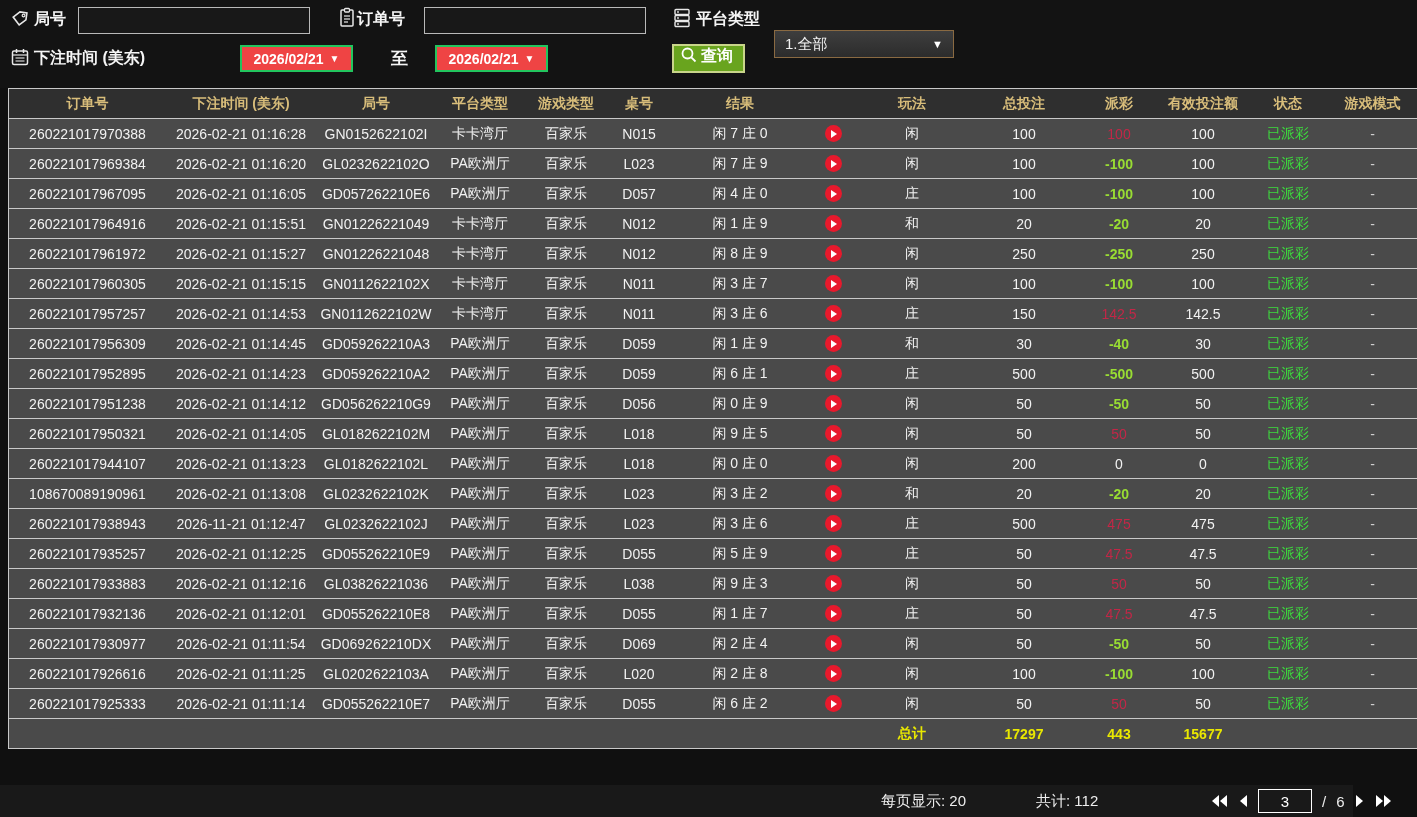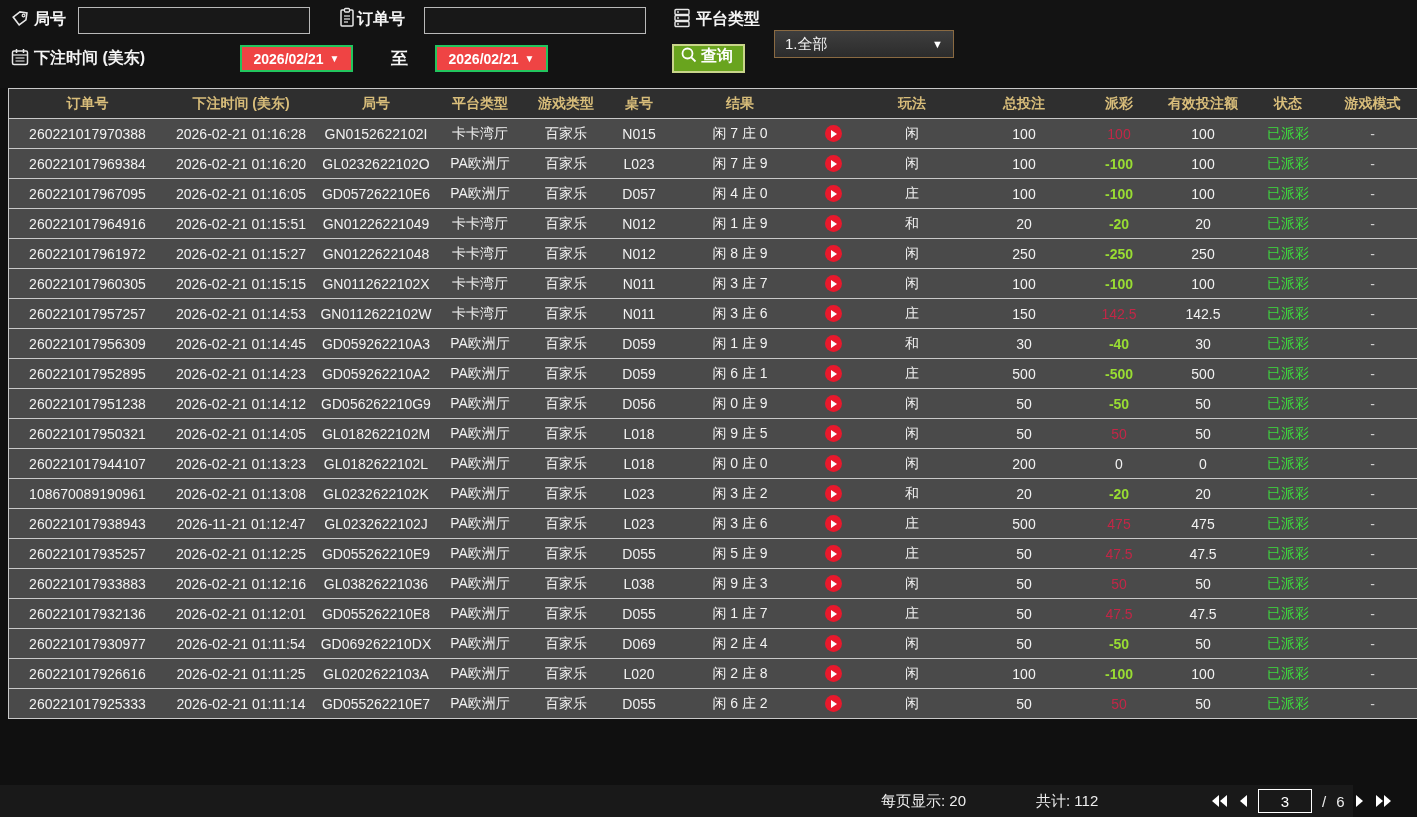--- a/index.html
+++ b/index.html
@@ -531,20 +531,36 @@
     <div class="cell">闲</div>
     <div class="cell">50</div>
     <div class="cell win">50</div>
     <div class="cell">50</div>
     <div class="cell status">已派彩</div>
     <div class="cell mode">-</div>
   </div>
     </div>
 
 
+  <div class="grid-row totals">
+    <div class="cell"></div>
+      <div class="cell"></div>
+      <div class="cell"></div>
+      <div class="cell"></div>
+    <div class="cell"></div>
+      <div class="cell"></div>
+      <div class="cell"></div>
+      <div class="cell"></div>
+    <div class="cell">总计</div>
+    <div class="cell">17297</div>
+    <div class="cell">443</div>
+    <div class="cell">15677</div>
+    <div class="cell"></div>
+      <div class="cell"></div>
+  </div>
 </div>
 
 <div class="pagebar">
   <span class="pp-label">每页显示: 20</span>
   <span class="tot-label">共计: 112</span>
   <div class="pager">
     <button class="nav-btn">
       <svg class="icon" width="18" height="14" viewBox="0 0 18 14">
         <path d="M9 1 L2 7 L9 13 Z" fill="#fff"></path>
           <path d="M17 1 L10 7 L17 13 Z" fill="#fff"></path>

